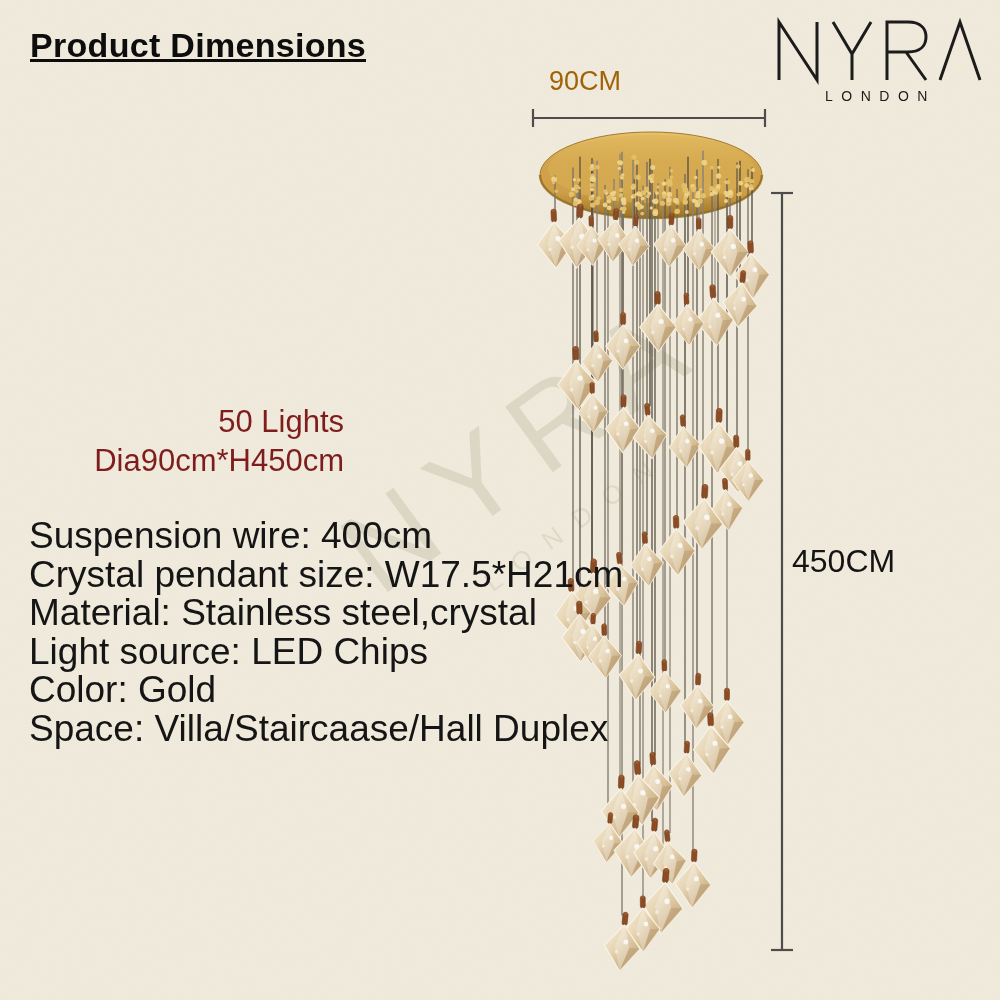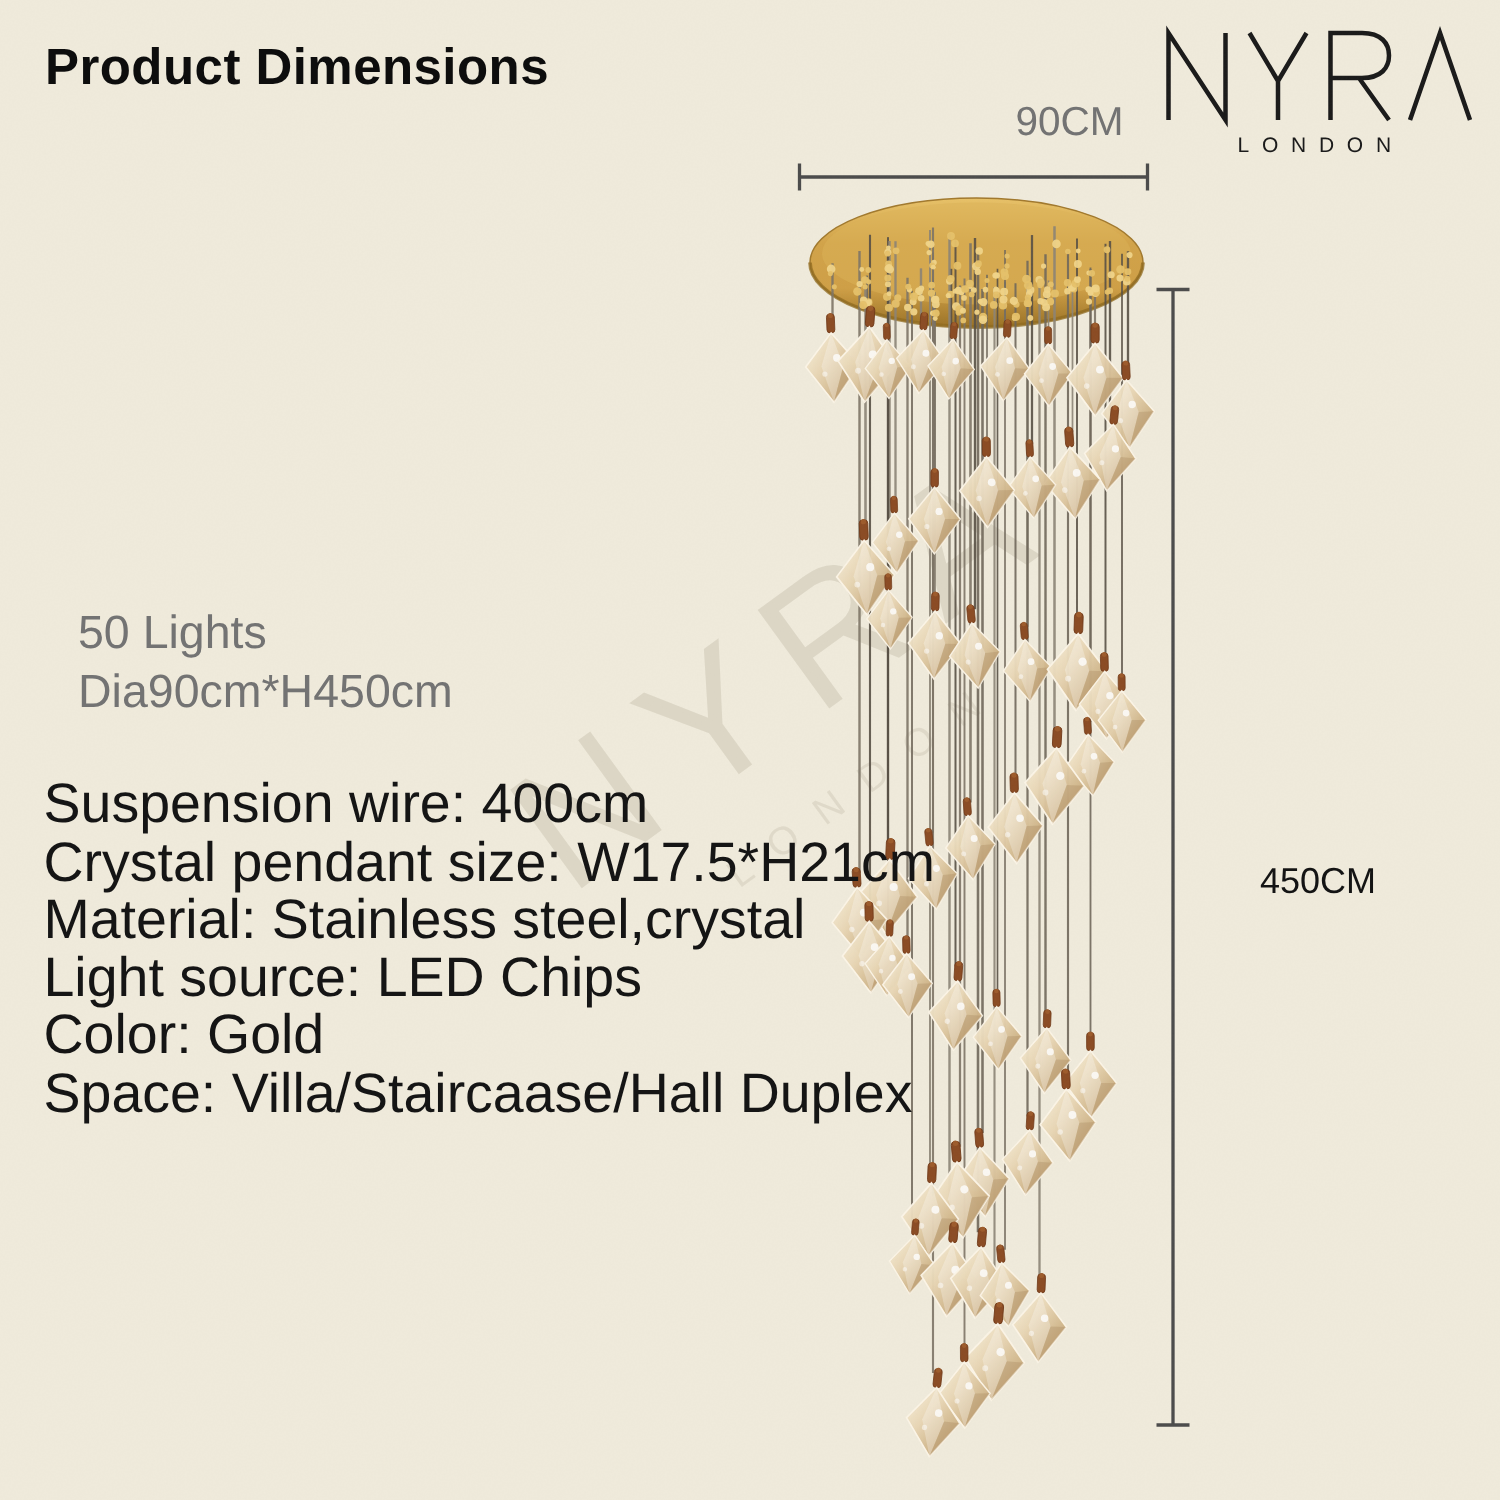--- a/index.html
+++ b/index.html
@@ -4,37 +4,37 @@
 <style>
   html,body{margin:0;padding:0;background:#ffffff}
   .stage{
     position:relative;width:1000px;height:1000px;overflow:hidden;
     background:#f0ebdc;color:#161616;
     font-family:"Liberation Sans", sans-serif;
   }
   #scene{position:absolute;left:0;top:0}
   .title{
     position:absolute;left:30px;top:26px;
-    font-size:34px;font-weight:700;letter-spacing:.3px;color:#0d0d0d;
+    font-size:34px;font-weight:700;letter-spacing:.3px;color:#0d0d0d;text-decoration:underline;
   }
   .summary{
     position:absolute;left:52px;top:402px;width:292px;
-    text-align:left;font-size:31px;line-height:39px;color:#737373;
+    text-align:right;font-size:31px;line-height:39px;color:#7f1d1d;
   }
   .specs{
     position:absolute;left:29px;top:517px;
     font-size:37px;line-height:38.5px;color:#151515;white-space:nowrap;
   }
   .dim-diameter{
-    position:absolute;left:549px;top:66px;width:200px;text-align:right;
-    font-size:27px;color:#737373;
+    position:absolute;left:549px;top:66px;width:200px;text-align:left;
+    font-size:27px;color:#a16207;
   }
   .dim-height{
-    position:absolute;left:792px;top:570px;
-    font-size:24px;line-height:36px;color:#141414;margin-left:48px;
+    position:absolute;left:792px;top:543px;
+    font-size:32px;line-height:36px;color:#141414;
   }
   .brand-city{
     position:absolute;left:825px;top:88px;
     font-size:14px;letter-spacing:8.5px;color:#1b1b1b;
   }
   .sr{position:absolute;width:1px;height:1px;overflow:hidden;clip-path:inset(50%);white-space:nowrap}
 </style>
 </head>
 <body>
 

